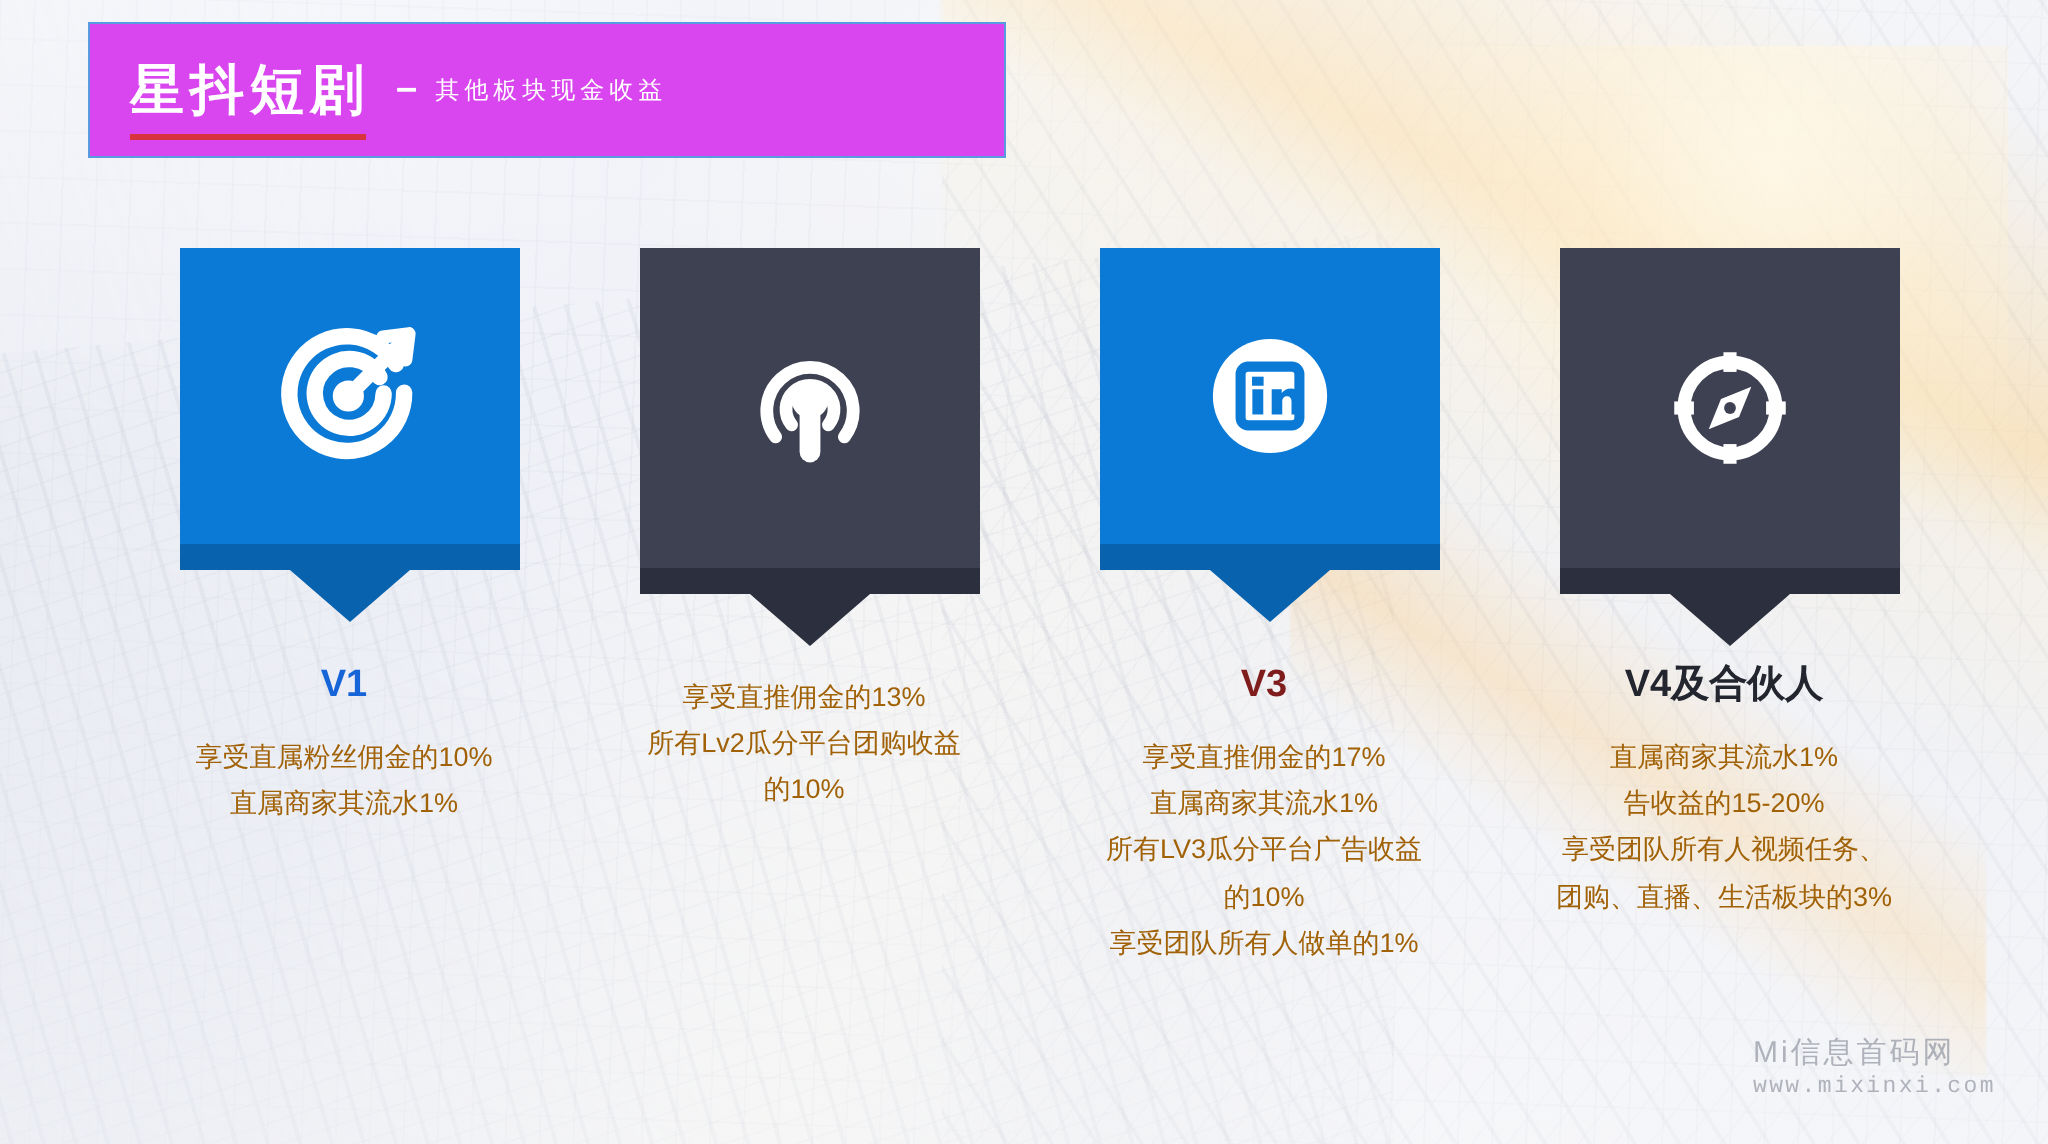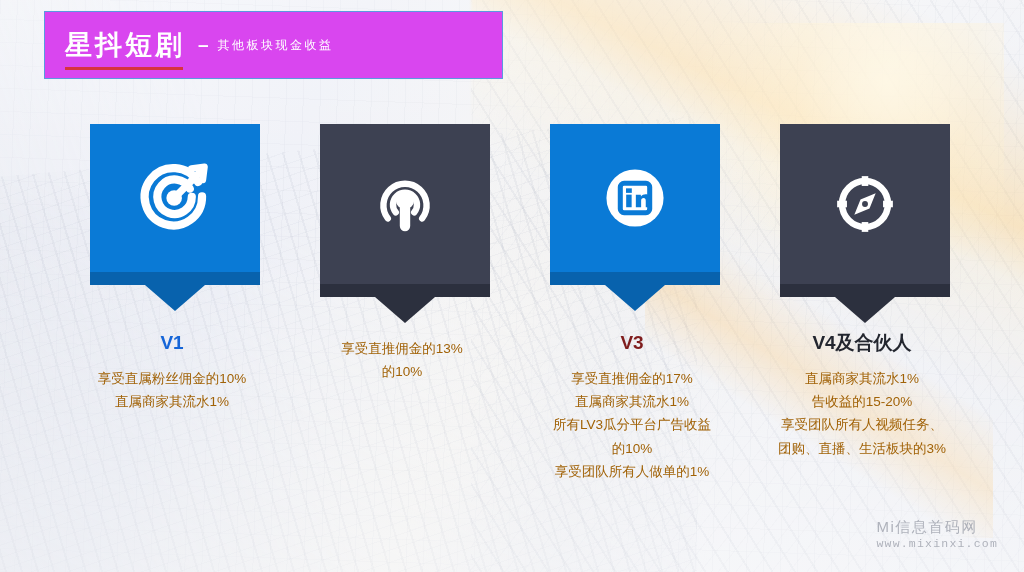--- a/index.html
+++ b/index.html
@@ -166,20 +166,21 @@
       <div class="label-block" style="left: 57px; top: 333px;">
         <div class="level-name" style="color: rgb(21, 101, 216);">V1</div>
         <div class="level-desc">
           <div>享受直属粉丝佣金的10%</div>
           <div>直属商家其流水1%</div>
         </div>
       </div>
       <div class="label-block" style="left: 287px; top: 337px;">
         <div class="level-desc">
           <div>享受直推佣金的13%</div>
+          <div>所有Lv2瓜分平台团购收益</div>
           <div>的10%</div>
         </div>
       </div>
       <div class="label-block" style="left: 517px; top: 333px;">
         <div class="level-name" style="color: #7f1d1d;">V3</div>
         <div class="level-desc">
           <div>享受直推佣金的17%</div>
           <div>直属商家其流水1%</div>
           <div>所有LV3瓜分平台广告收益</div>
           <div>的10%</div>

